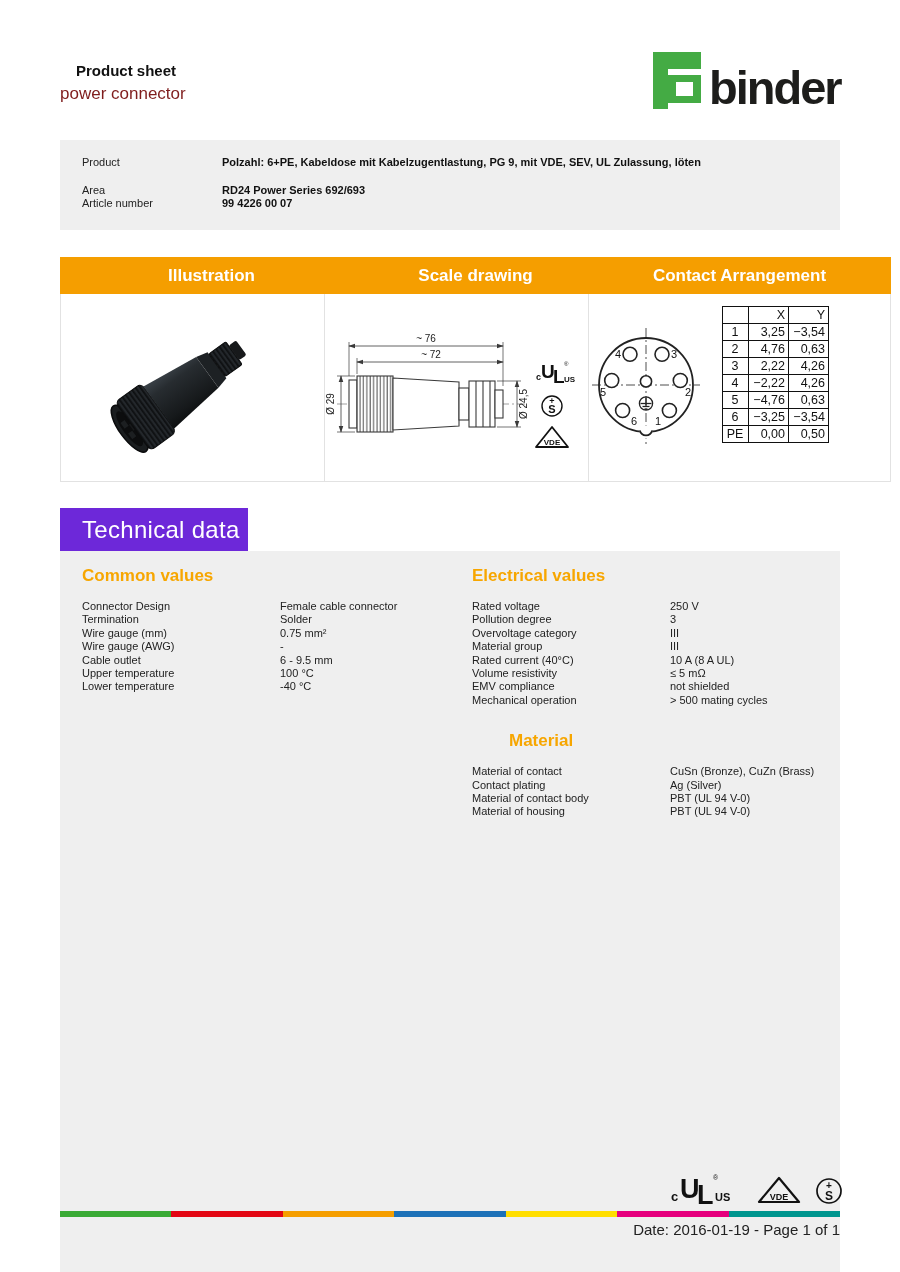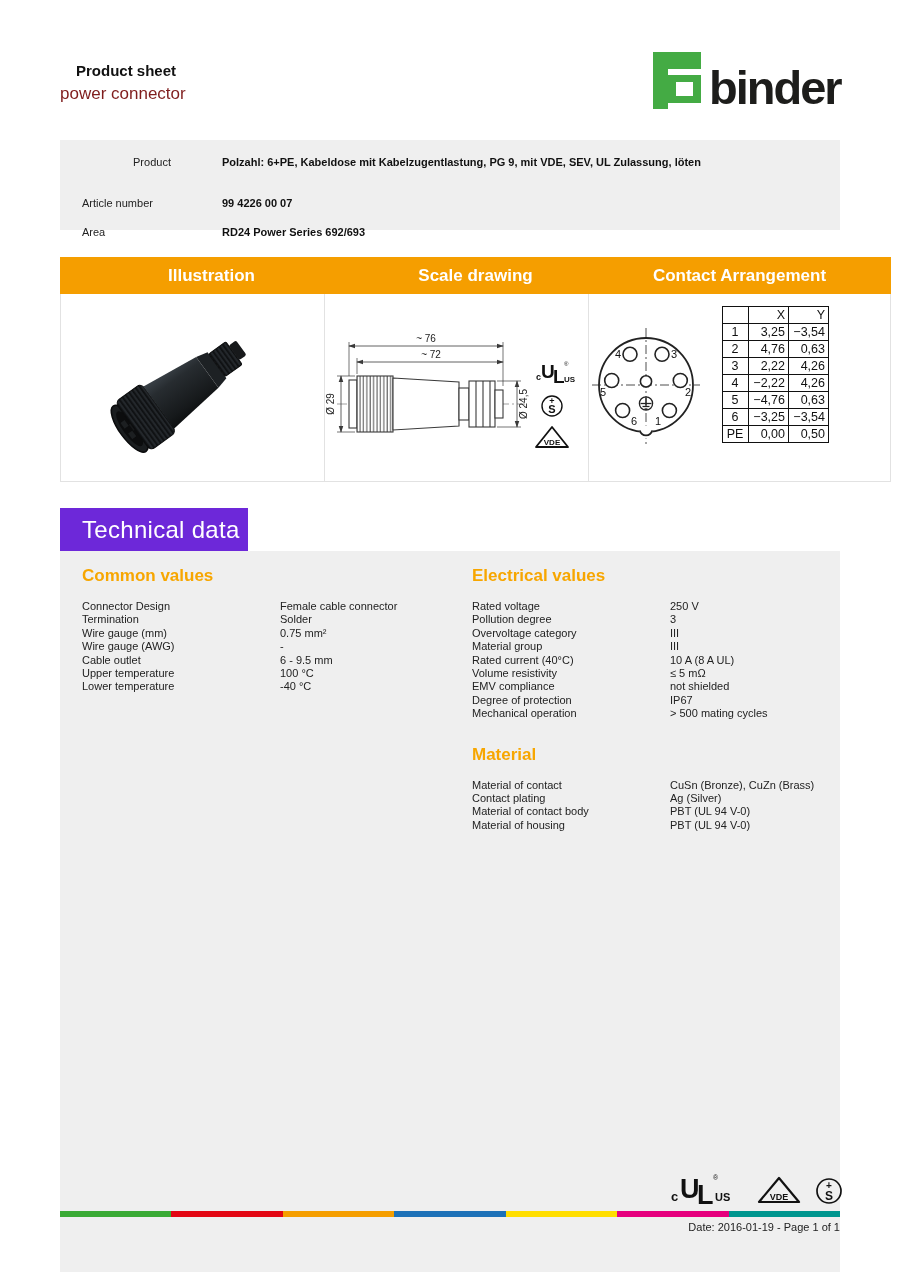--- a/index.html
+++ b/index.html
@@ -11,21 +11,21 @@
   .sheet-label { left:60px; top:62px; font-size:15px; font-weight:bold; color:#111;margin-left:16px; }
   .product-title { left:60px; top:84px; font-size:17px; color:#7f1d1d; }
   .logo { left:653px; top:52px; display:flex; align-items:flex-end; }
   .logo-text { font-size:47px; font-weight:bold; color:#1d1d1b; letter-spacing:-2px; line-height:0.92; margin-left:4px; }
 
   
   .info-box { left:60px; top:140px; width:780px; height:90px; background:#EFEFEF; }
   .info-row { position:absolute; left:22px; font-size:11px; }
   .info-label { display:inline-block; width:140px; color:#222; }
   .info-value { font-weight:bold; color:#111; }
-  .r0 { top:16px;text-align:center; } .r1 { top:44px;margin-top:42px; } .r2 { top:57px; }
+  .r0 { top:16px; } .r1 { top:44px; } .r2 { top:57px; }
 
   
   .panel { position:absolute; top:257px; width:303px; }
   .p1 { left:60px; } .p2 { left:324px; } .p3 { left:588px; }
   .panel-head { height:37px; background:#F59E00; color:#fff; font-size:17px; font-weight:bold; display:flex; align-items:center; justify-content:center; }
   .panel-body { height:188px; background:#fff; border:1px solid #E2E2E2; border-top:none; position:relative; overflow:hidden; }
 
   
   .ct-table { position:absolute; left:133px; top:12px; border-collapse:collapse; font-size:12.5px; color:#111; }
   .ct-table td, .ct-table th { border:1.4px solid #111; height:17px; padding:0 3px 0 2px; font-weight:normal; }
@@ -34,27 +34,27 @@
 
   
   .tech-banner { left:60px; top:508px; width:188px; height:43px; background:#6d28d9; color:#fff; font-size:24px; display:flex; align-items:center; padding-left:22px; letter-spacing:0.3px; }
   .tech-section { left:60px; top:551px; width:780px; height:758px; background:#EFEFEF; }
   .tech-col { position:absolute; top:15px; width:372px; }
   .col-left { left:22px; } .col-right { left:412px; }
   .tech-h { font-size:17px; font-weight:bold; color:#F7A600; margin-bottom:14px; }
   .spec-row { display:flex; font-size:11px; line-height:13.4px; }
   .spec-label { width:198px; flex:0 0 198px; color:#222; }
   .spec-value { color:#222; }
-  .mt { margin-top:24px; }
+  .mt { margin-top:24px;margin-left:37px; }
 
   
   .footer-logos { right:57px; top:1172px; display:flex; align-items:flex-end; gap:13px; }
   .color-bar { left:60px; top:1211px; width:780px; height:6px; display:flex; }
   .bar-seg { flex:1 1 0; height:100%; }
-  .date-line { right:60px; top:1221px; font-size:11px; color:#222; }
+  .date-line { right:60px; top:1221px; font-size:15px; color:#222; }
 
   svg text { font-family:"Liberation Sans", sans-serif; }
 </style>
 </head>
 <body>
 
 <div class="abs sheet-label">Product sheet</div>
 <div class="abs product-title">power connector</div>
 
 <div class="abs logo">
@@ -318,24 +318,20 @@
       </div>
     <div class="spec-row">
         <span class="spec-label">Volume resistivity</span>
         <span class="spec-value">≤ 5 mΩ</span>
       </div>
     <div class="spec-row">
         <span class="spec-label">EMV compliance</span>
         <span class="spec-value">not shielded</span>
       </div>
     <div class="spec-row">
-        <span class="spec-label">Degree of protection</span>
-        <span class="spec-value">IP67</span>
-      </div>
-    <div class="spec-row">
         <span class="spec-label">Mechanical operation</span>
         <span class="spec-value">&gt; 500 mating cycles</span>
       </div>
 
     <div class="tech-h mt">Material</div>
     <div class="spec-row">
         <span class="spec-label">Material of contact</span>
         <span class="spec-value">CuSn (Bronze), CuZn (Brass)</span>
       </div>
     <div class="spec-row">

